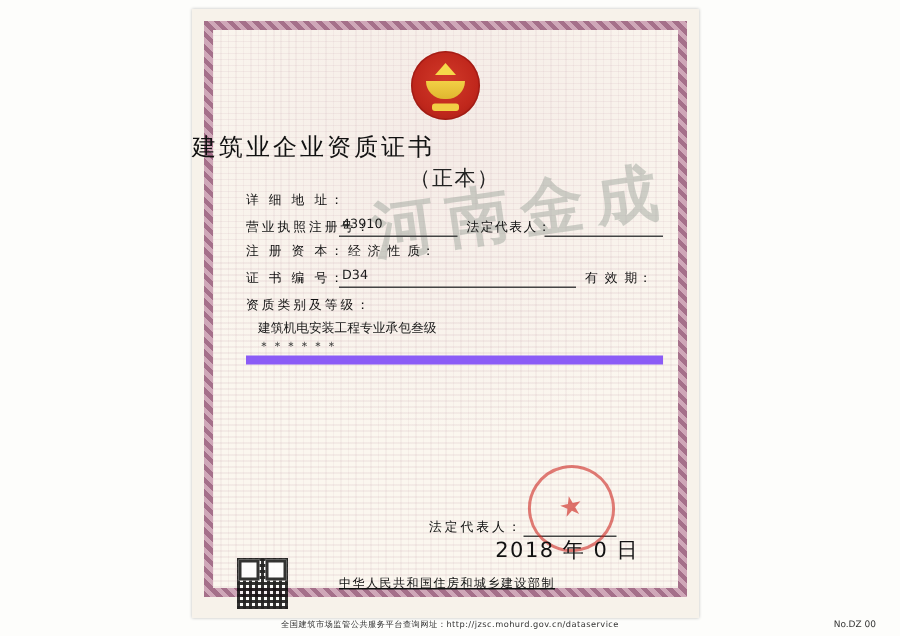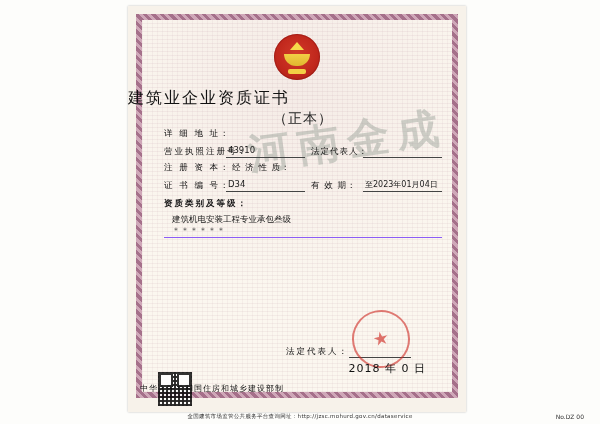--- a/index.html
+++ b/index.html
@@ -80,24 +80,24 @@
   .val{
     flex:1;border-bottom:1px solid #444;
     padding:0 2px 1px 2px;min-height:11px;line-height:11px;color:#1a1a1a;
   }
   .val.blue{color:#1b3f8b;}
   .val.small{font-size:8px;}
   .pair-lbl{
     width:52px;flex:none;letter-spacing:1px;white-space:nowrap;margin-left:6px;
   }
   .scope-title{
-    margin-top:6px;letter-spacing:2px;font-size:8.5px;font-weight:bold;
+    margin-top:6px;letter-spacing:2px;font-size:8.5px;
   }
   .scope-box{
-    margin-top:3px;border-bottom:1px solid #8b5cf6;padding-bottom:1px;
+    margin-top:3px;border-bottom:6px solid #8b5cf6;padding-bottom:1px;
   }
   .scope-line{
     font-size:8.5px;color:#1a1a1a;padding-left:8px;line-height:12px;
   }
   .scope-dots{
     font-size:8px;color:#333;padding-left:8px;letter-spacing:1px;
   }
   
   .watermark{
     position:absolute;left:120px;top:104px;width:240px;height:70px;
@@ -107,25 +107,25 @@
     pointer-events:none;
     white-space:nowrap;
   }
   
   .issuer{
     position:absolute;right:40px;bottom:54px;width:140px;text-align:left;
     font-size:8.5px;letter-spacing:2px;color:#111;
   }
   .issuer .line{border-bottom:1px solid #444;display:inline-block;width:62px;height:10px;vertical-align:bottom;}
   .datestamp{
-    position:absolute;right:40px;bottom:36px;font-size:11px;color:#111;letter-spacing:1px;
+    position:absolute;right:40px;bottom:36px;font-size:14px;color:#111;letter-spacing:1px;
   }
   .footer-org{
-    position:absolute;left:12px;right:0;bottom:18px;text-align:left;
-    font-size:8px;letter-spacing:1px;color:#111;
+    position:absolute;left:2px;right:0;bottom:18px;text-align:center;
+    font-size:8px;letter-spacing:1px;color:#111;text-decoration:underline;
   }
   
   .seal{
     position:absolute;right:56px;bottom:44px;width:54px;height:54px;border-radius:50%;
     border:2px solid rgba(206,40,33,.75);
     opacity:.8;
     transform:rotate(-12deg);
   }
   .seal:after{
     content:"★";position:absolute;left:50%;top:50%;transform:translate(-50%,-52%);
@@ -188,21 +188,20 @@
 
       <div class="row">
         <div class="lbl">注 册 资 本：</div>
         <div class="pair-lbl">经 济 性 质：</div>
       </div>
 
       <div class="row">
         <div class="lbl">证 书 编 号：</div>
         <div class="val">D34</div>
         <div class="pair-lbl">有 效 期：</div>
-        <div class="val small">至2023年01月04日</div>
       </div>
 
       <div class="scope-title">资质类别及等级：</div>
       <div class="scope-box">
         <div class="scope-line">建筑机电安装工程专业承包叁级</div>
         <div class="scope-dots">＊＊＊＊＊＊</div>
       </div>
 
     </div>
 

